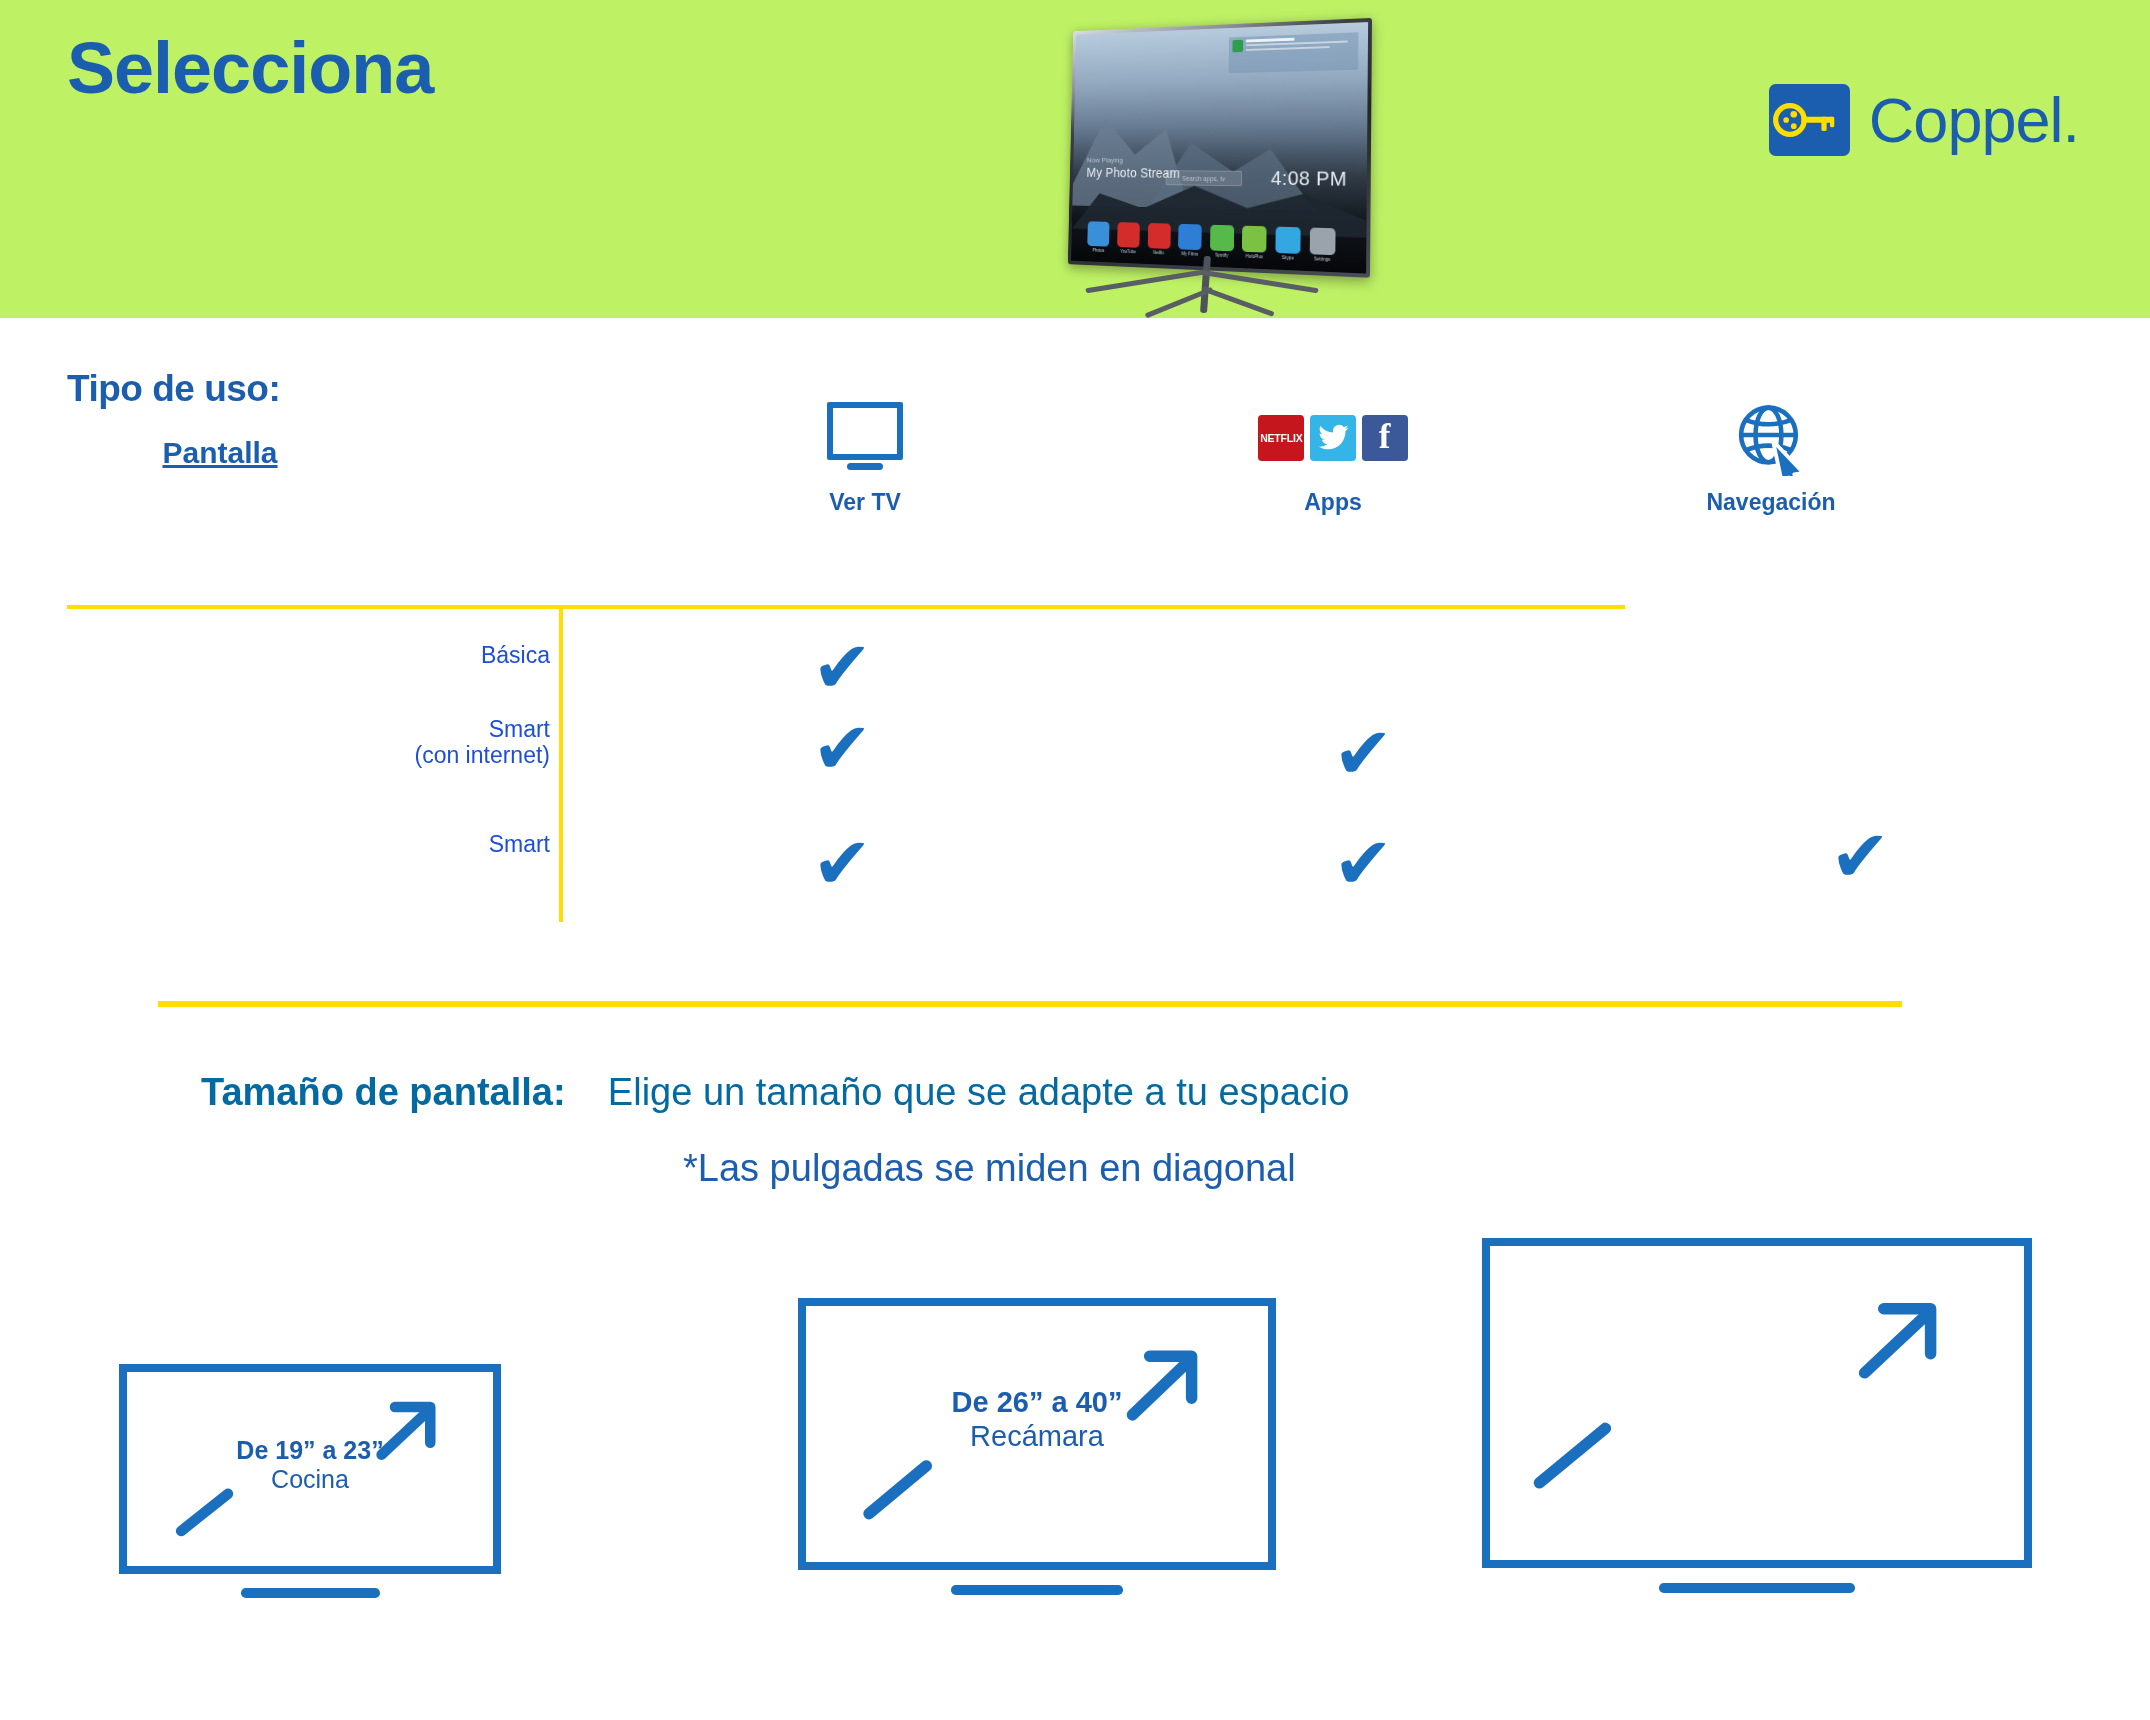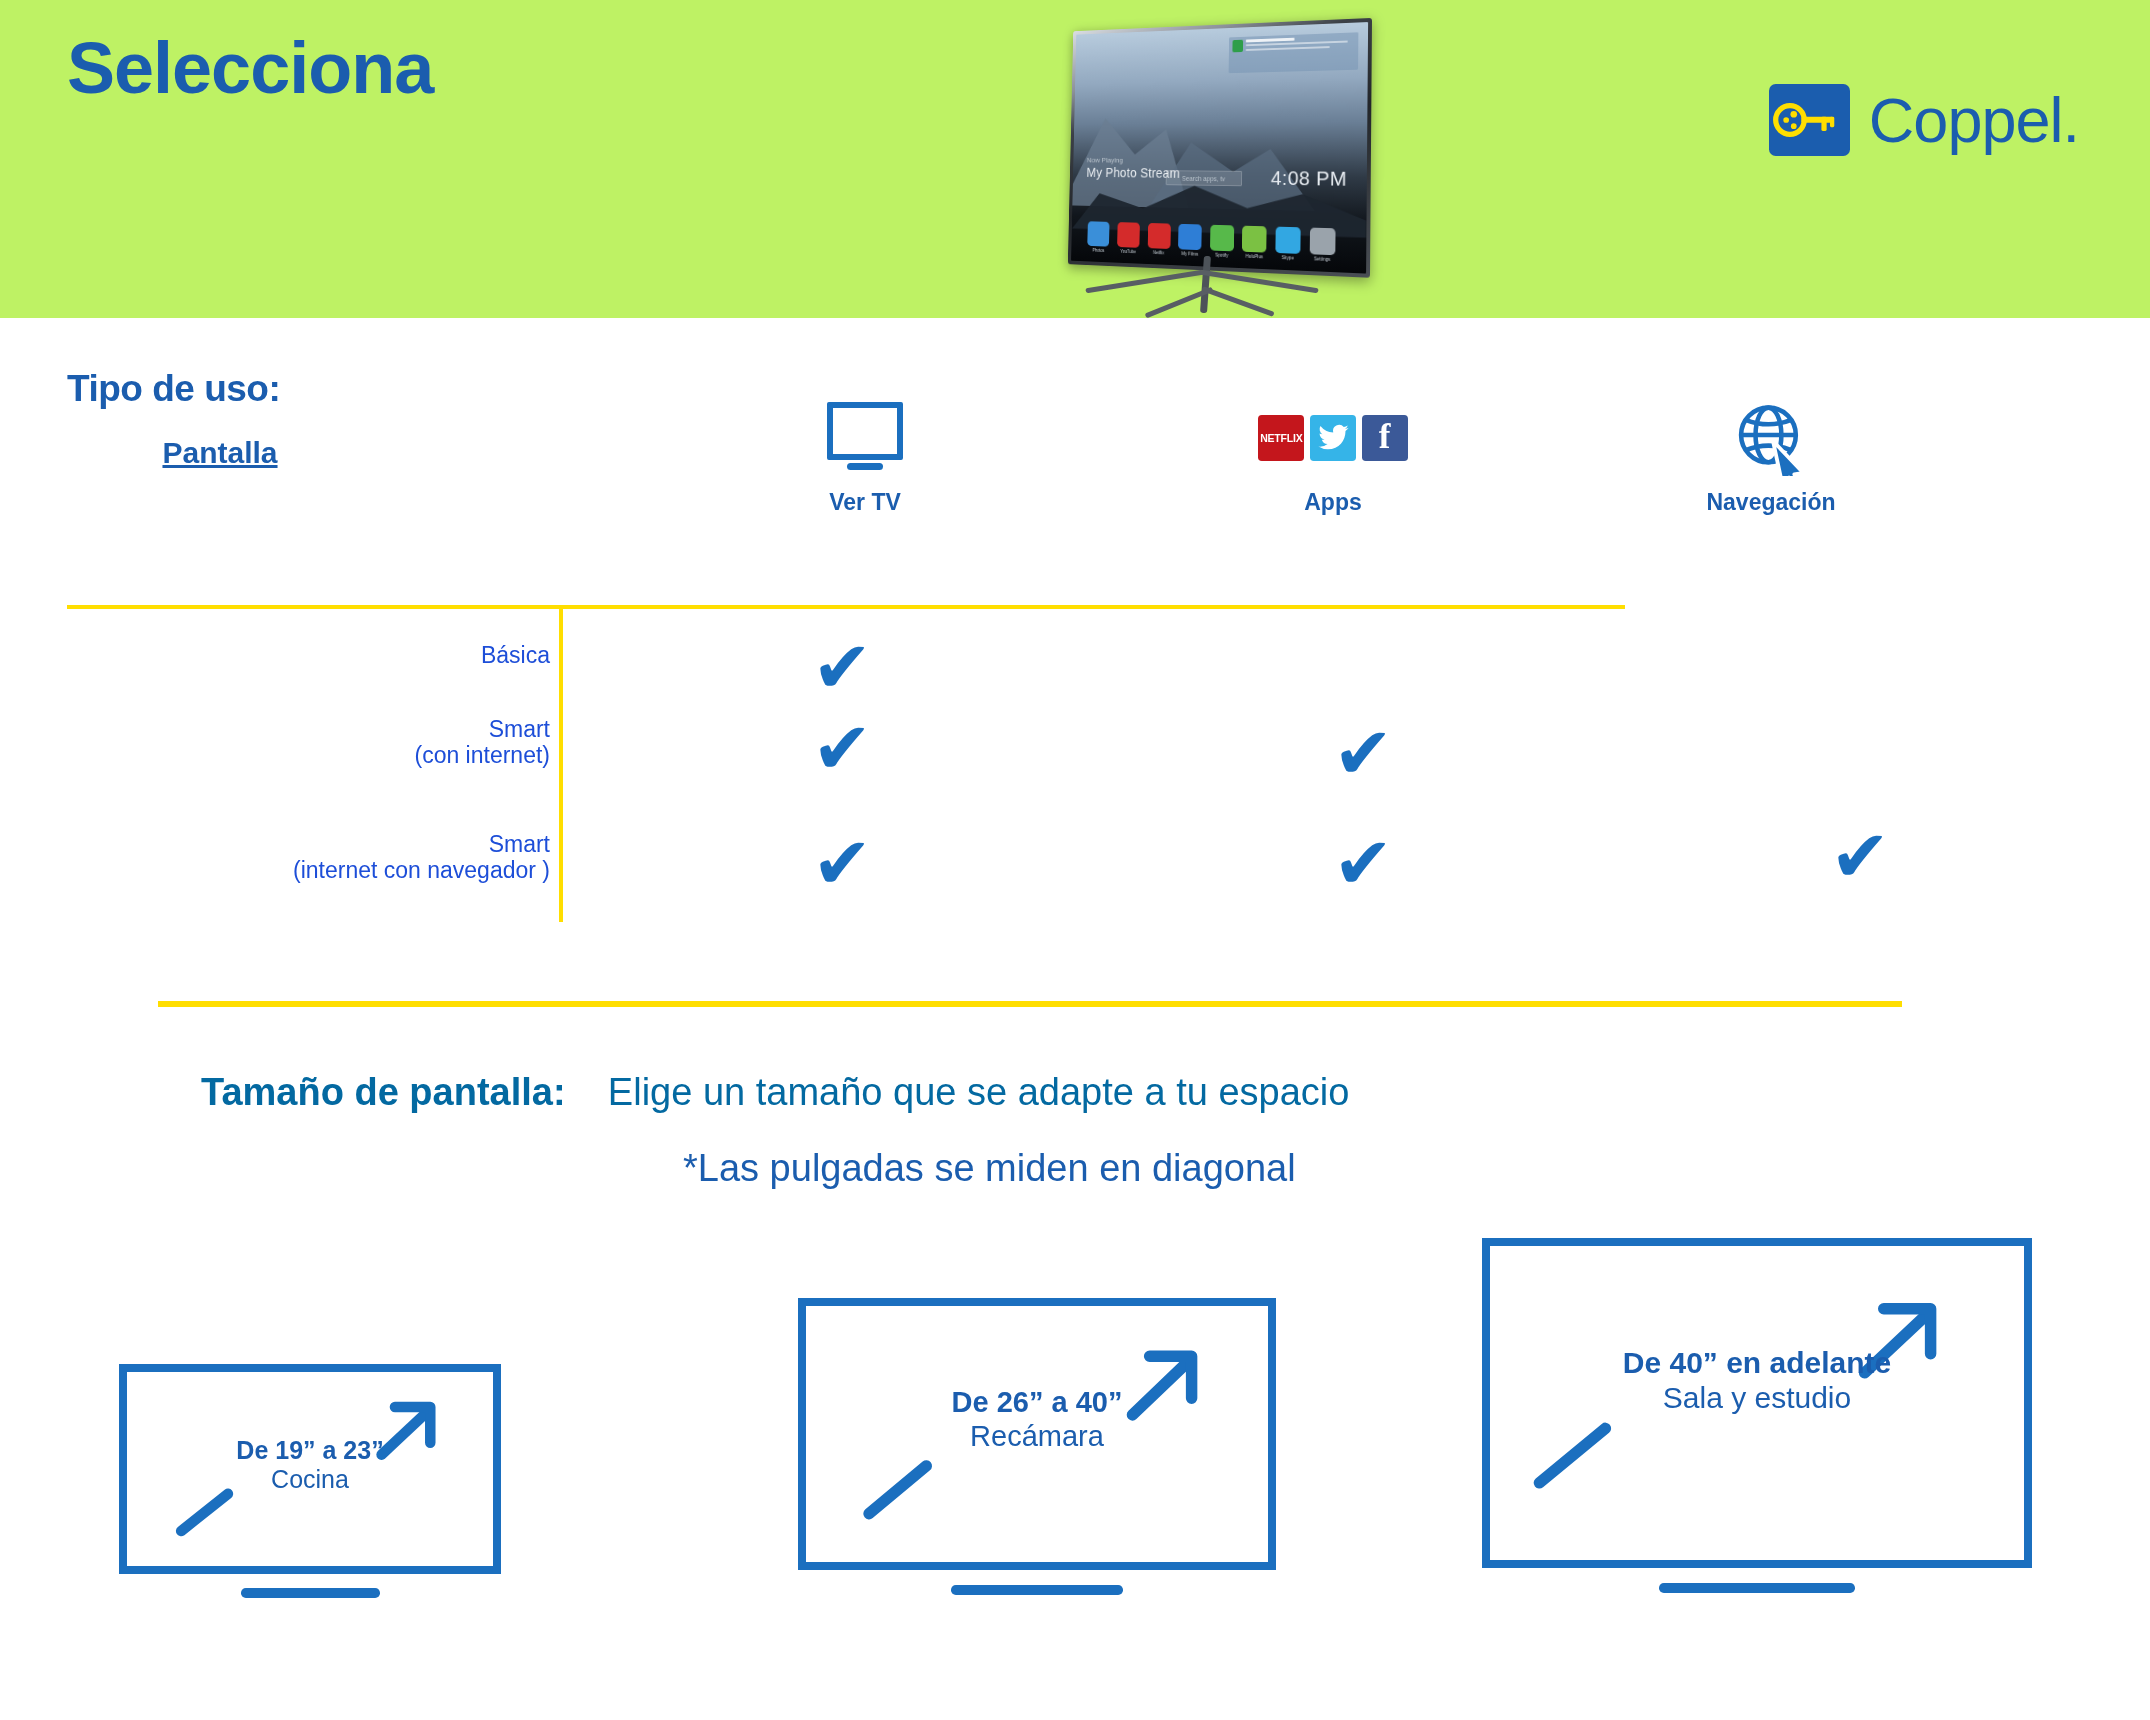--- a/index.html
+++ b/index.html
@@ -303,21 +303,20 @@
 
   <div class="row-label" id="rl-0">
     <div>Básica</div>
   </div>
   <div class="row-label" id="rl-1">
     <div>Smart</div>
     <div>(con internet)</div>
   </div>
   <div class="row-label" id="rl-2">
     <div>Smart</div>
-    <div>(internet con navegador )</div>
   </div>
 
   <span class="check" style="left:812px; top:631px;">✔</span>
   <span class="check" style="left:812px; top:712px;">✔</span>
   <span class="check" style="left:1333px; top:717px;">✔</span>
   <span class="check" style="left:812px; top:827px;">✔</span>
   <span class="check" style="left:1333px; top:827px;">✔</span>
   <span class="check" style="left:1830px; top:820px;">✔</span>
 
   <div class="hrule-2"></div>
@@ -363,21 +362,17 @@
 
   <div class="sizebox" id="box-2">
     <div class="screen"></div>
     <svg width="550" height="330" viewBox="0 0 1150 690">
       <g stroke="#1B6FBF" stroke-width="24" stroke-linecap="round" fill="none">
         <line x1="800" y1="282" x2="930" y2="160"></line>
         <polyline points="840,148 938,148 938,242" stroke-linejoin="round"></polyline>
         <line x1="120" y1="512" x2="258" y2="398"></line>
       </g>
     </svg>
-    <div class="txt">
-      <span class="t1">De 40” en adelante</span>
-      <span class="t2">Sala y estudio</span>
-    </div>
     <div class="stand"></div>
   </div>
 
 </div>
 
 
 </body></html>

